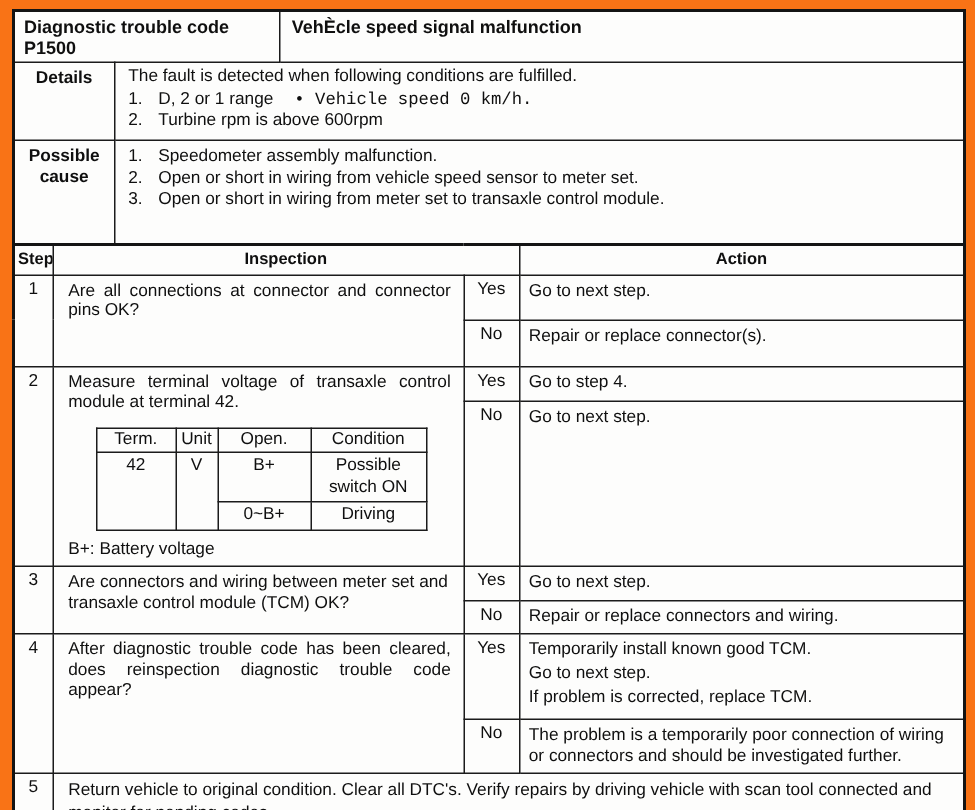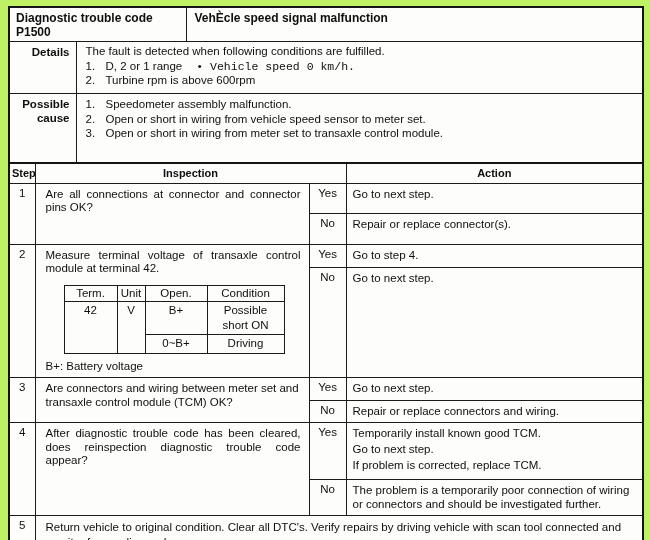--- a/index.html
+++ b/index.html
@@ -1,27 +1,27 @@
 <!DOCTYPE html>
 <html><head>
 <meta charset="utf-8">
 <style>
   html,body{margin:0;padding:0;background:#ffffff;}
   .page{
-    position:relative;width:650px;height:540px;background:#bef264;
+    position:relative;width:650px;height:540px;background:#f97316;
     font-family:"Liberation Sans",sans-serif;color:#0f0f0f;overflow:hidden;
   }
   table{border-collapse:collapse;table-layout:fixed;background:#fdfdfc;}
   td,th{border:1.5px solid #1b1b1b;vertical-align:top;overflow:hidden;
         font-size:11.5px;line-height:13.5px;padding:3px 6px;}
   .block{position:absolute;left:8px;width:634px;}
   .b1{top:6px;}
   .b2{top:162px;}
   .outer{border:2px solid #141414;}
-  .lbl{font-weight:bold;text-align:right;padding-top:4px;}
+  .lbl{font-weight:bold;text-align:center;padding-top:4px;}
   .titlecell{font-weight:bold;font-size:12px;padding:4px 6px 2px 6px;}
   .list-line{display:flex;margin-top:1px;}
   .num{flex:0 0 20px;}
   .note-gap{margin-left:14px;font-family:Liberation Mono, monospace;}
   .intro{margin-bottom:1px;}
   th{font-size:11px;text-align:center;vertical-align:middle;padding:2px;}
   .stepnum{text-align:center;padding-left:2px;padding-right:2px;}
   .insp{padding:4px 8px 4px 10px;}
   .just{text-align:justify;}
   .yn{text-align:center;padding-left:2px;padding-right:2px;}
@@ -128,21 +128,21 @@
             <td>Unit</td>
             <td>Open.</td>
             <td>Condition</td>
           </tr>
           <tr style="height:31px">
             <td rowspan="2">42</td>
             <td rowspan="2">V</td>
             <td>B+</td>
             <td>
               <div>Possible</div>
-              <div>short ON</div>
+              <div>switch ON</div>
             </td>
           </tr>
           <tr style="height:19px">
             <td>0~B+</td>
             <td>Driving</td>
           </tr>
         </tbody>
             </table>
         <div class="bnote">B+: Battery voltage</div>
       </td>

